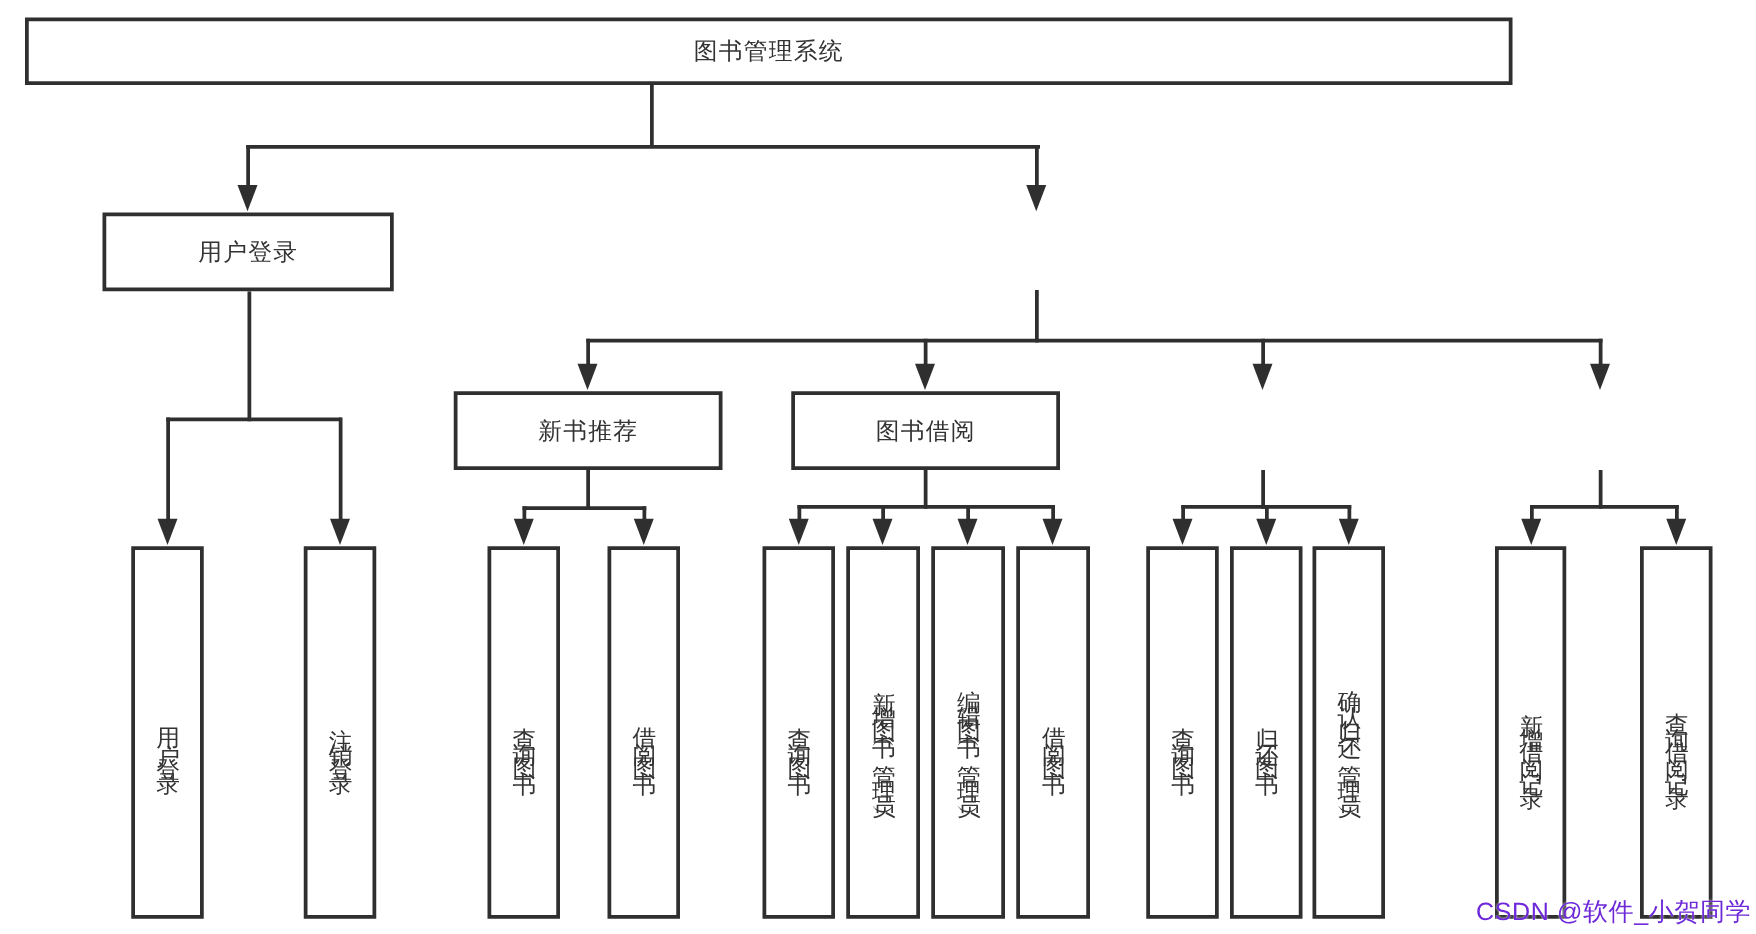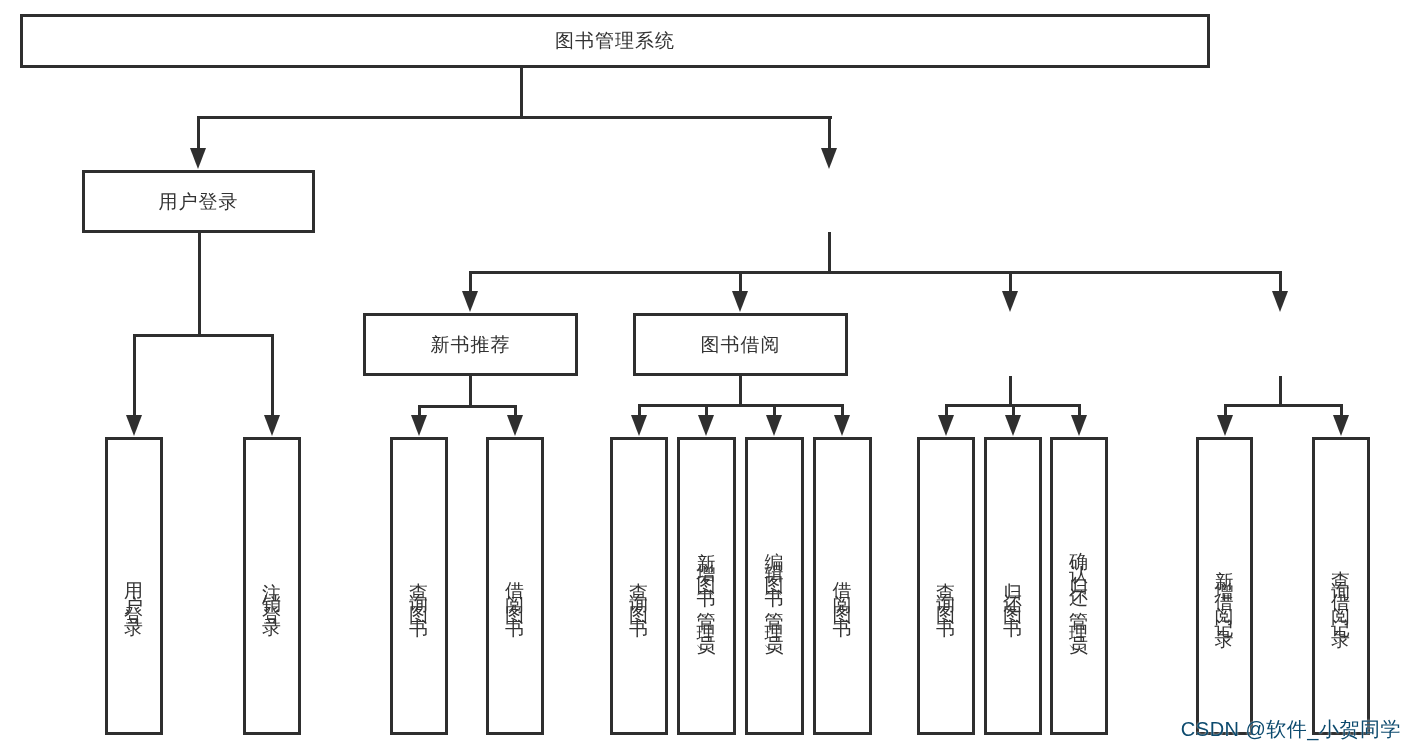--- a/index.html
+++ b/index.html
@@ -35,21 +35,21 @@
   .arrow{
     position:absolute;width:0;height:0;z-index:1;
     border-left:8px solid transparent;
     border-right:8px solid transparent;
     border-top:21px solid #2f2f2f;
   }
   .watermark{
     position:absolute;
     right:4px;bottom:4px;
     font-size:20px;
-    color:#0c4a6e;
+    color:#6d28d9;
     text-shadow:0 0 2px #ffffff;
     z-index:3;
     letter-spacing:0.5px;
   }
 </style>
 </head>
 <body>
 
 <div class="canvas">
 

